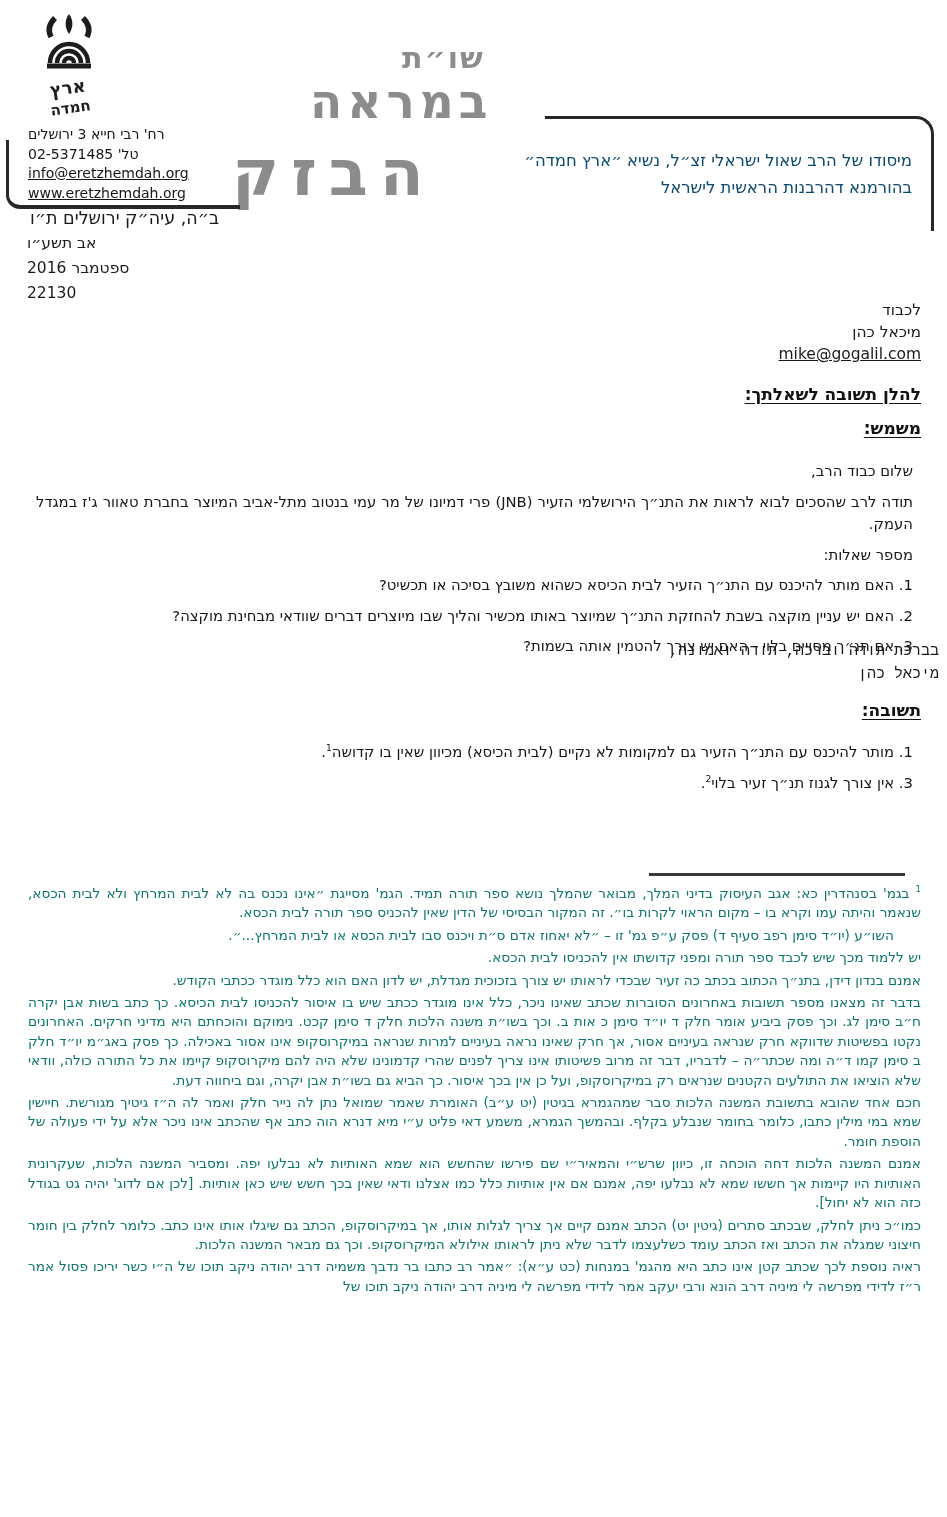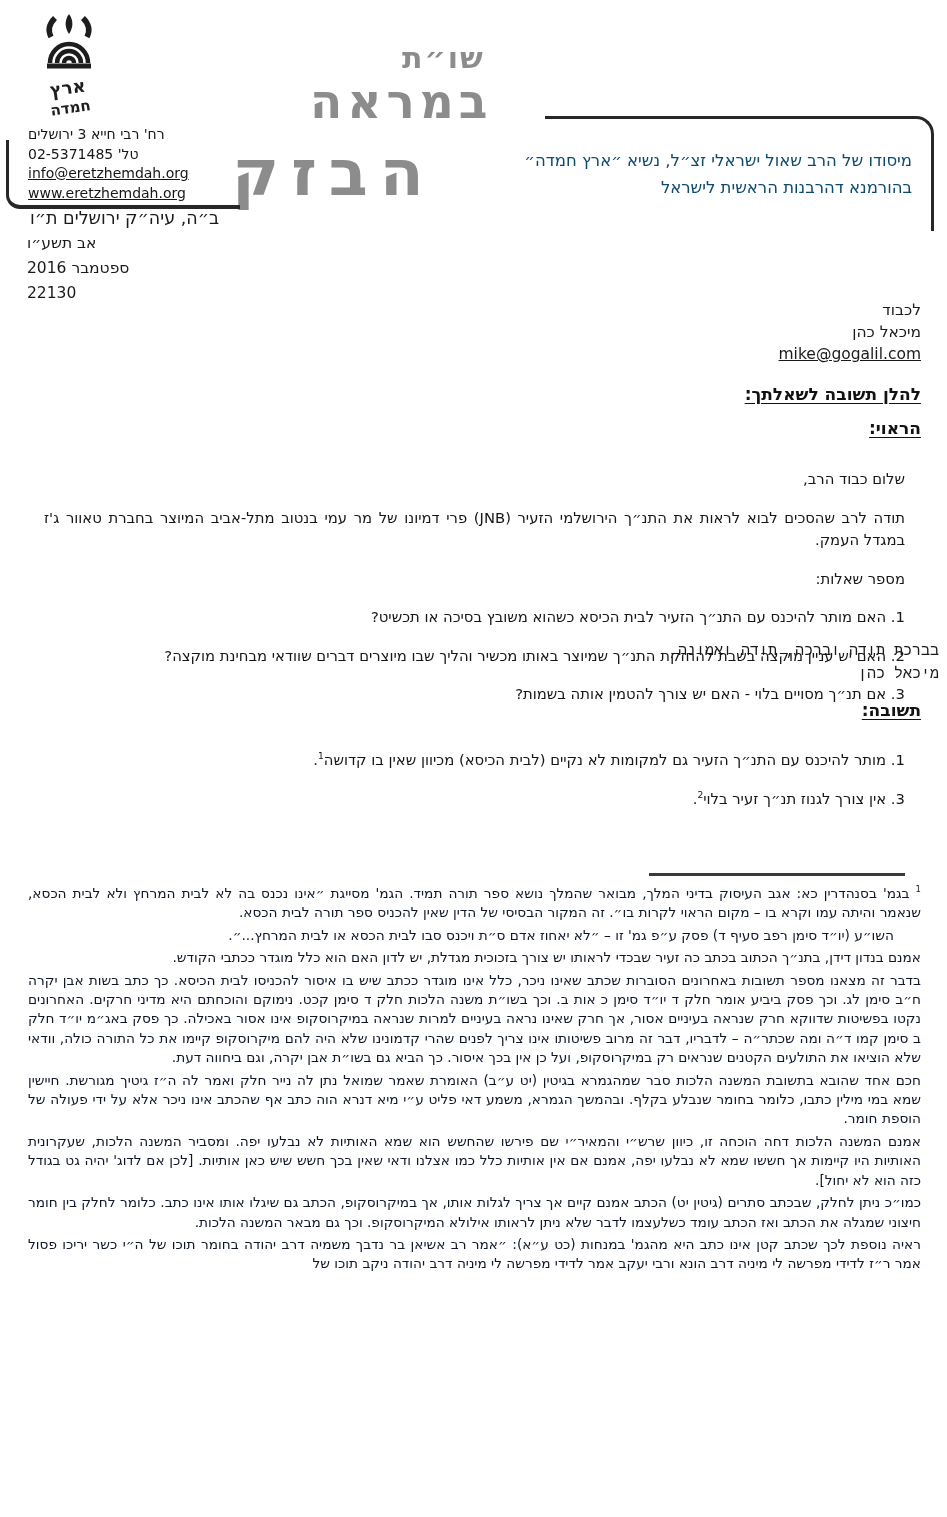--- a/index.html
+++ b/index.html
@@ -55,32 +55,32 @@
     position:absolute;right:26px;
     direction:rtl;font-weight:bold;font-size:17px;color:#121212;
     text-decoration:underline;text-underline-offset:3px;
   }
   .h-reply{top:384px;}
   .h-question{top:418px;}
   .h-answer{top:700px;margin-left:45px;}
   .q-block{position:absolute;left:28px;right:26px;top:452px;}
   .a-block{position:absolute;left:28px;right:26px;top:733px;}
   .q-block p,.a-block p{
-    margin:16px;direction:rtl;text-align:justify;
+    margin:8px;direction:rtl;text-align:justify;
     font-size:14.8px;line-height:22.5px;color:#161616;
   }
   .closing{
     position:absolute;right:8px;top:641px;
     direction:rtl;text-align:right;font-size:15px;line-height:22.5px;font-family:Liberation Mono, monospace;
   }
   .fn-rule{position:absolute;right:42px;top:873px;width:256px;height:2.5px;background:#3a3a3a;}
   .fn-block{position:absolute;left:28px;right:26px;top:884px;}
   .fn-block p.fn{
     margin:0 0 3px;direction:rtl;text-align:justify;
-    font-size:13.7px;line-height:19.4px;color:#0f172a;
+    font-size:13.7px;line-height:19.4px;color:#0f766e;
   }
   .fn-indent{text-indent:27px;}
   sup{font-size:62%;vertical-align:super;line-height:0;}
 </style>
 </head>
 <body>
 
 <div class="page">
 
   <svg class="logo" viewBox="0 0 90 112" xmlns="http://www.w3.org/2000/svg">
@@ -124,21 +124,21 @@
     <div>22130</div>
   </div>
 
   <div class="recipient">
     <div>לכבוד</div>
     <div>מיכאל כהן</div>
     <div><a href="#">mike@gogalil.com</a></div>
   </div>
 
   <div class="heading h-reply">להלן תשובה לשאלתך:</div>
-  <div class="heading h-question">הראוי:</div>
+  <div class="heading h-question">משמש:</div>
 
   <div class="q-block">
     <p>שלום כבוד הרב,</p>
     <p>תודה לרב שהסכים לבוא לראות את התנ״ך הירושלמי הזעיר (JNB) פרי דמיונו של מר עמי בנטוב מתל-אביב המיוצר בחברת טאוור ג'ז במגדל העמק.</p>
     <p>מספר שאלות:</p>
     <div>
         <p>1. האם מותר להיכנס עם התנ״ך הזעיר לבית הכיסא כשהוא משובץ בסיכה או תכשיט?</p>
         <p>2. האם יש עניין מוקצה בשבת להחזקת התנ״ך שמיוצר באותו מכשיר והליך שבו מיוצרים דברים שוודאי מבחינת מוקצה?</p>
         <p>3. אם תנ״ך מסויים בלוי - האם יש צורך להטמין אותה בשמות?</p>
       </div>
@@ -154,21 +154,22 @@
     <div>
         <p>1.  מותר להיכנס עם התנ״ך הזעיר גם למקומות לא נקיים (לבית הכיסא) מכיוון שאין בו קדושה<sup>1</sup>.</p>
         <p>3.  אין צורך לגנוז תנ״ך זעיר בלוי<sup>2</sup>.</p>
       </div>
   </div>
 
   <div class="fn-rule"></div>
   <div class="fn-block">
       <p class="fn"><sup>1</sup> בגמ' בסנהדרין כא: אגב העיסוק בדיני המלך, מבואר שהמלך נושא ספר תורה תמיד. הגמ' מסייגת ״אינו נכנס בה לא לבית המרחץ ולא לבית הכסא, שנאמר והיתה עמו וקרא בו – מקום הראוי לקרות בו״. זה המקור הבסיסי של הדין שאין להכניס ספר תורה לבית הכסא.</p>
       <p class="fn fn-indent">השו״ע (יו״ד סימן רפב סעיף ד) פסק ע״פ גמ' זו – ״לא יאחוז אדם ס״ת ויכנס סבו לבית הכסא או לבית המרחץ...״.</p>
+      <p class="fn">יש ללמוד מכך שיש לכבד ספר תורה ומפני קדושתו אין להכניסו לבית הכסא.</p>
       <p class="fn">אמנם בנדון דידן, בתנ״ך הכתוב בכתב כה זעיר שבכדי לראותו יש צורך בזכוכית מגדלת, יש לדון האם הוא כלל מוגדר ככתבי הקודש.</p>
       <p class="fn">בדבר זה מצאנו מספר תשובות באחרונים הסוברות שכתב שאינו ניכר, כלל אינו מוגדר ככתב שיש בו איסור להכניסו לבית הכיסא. כך כתב בשות אבן יקרה ח״ב סימן לג. וכך פסק ביביע אומר חלק ד יו״ד סימן כ אות ב. וכך בשו״ת משנה הלכות חלק ד סימן קכט. נימוקם והוכחתם היא מדיני חרקים. האחרונים נקטו בפשיטות שדווקא חרק שנראה בעיניים אסור, אך חרק שאינו נראה בעיניים למרות שנראה במיקרוסקופ אינו אסור באכילה. כך פסק באג״מ יו״ד חלק ב סימן קמו ד״ה ומה שכתר״ה – לדבריו, דבר זה מרוב פשיטותו אינו צריך לפנים שהרי קדמונינו שלא היה להם מיקרוסקופ קיימו את כל התורה כולה, וודאי שלא הוציאו את התולעים הקטנים שנראים רק במיקרוסקופ, ועל כן אין בכך איסור. כך הביא גם בשו״ת אבן יקרה, וגם ביחווה דעת.</p>
       <p class="fn">חכם אחד שהובא בתשובת המשנה הלכות סבר שמהגמרא בגיטין (יט ע״ב) האומרת שאמר שמואל נתן לה נייר חלק ואמר לה ה״ז גיטיך מגורשת. חיישין שמא במי מילין כתבו, כלומר בחומר שנבלע בקלף. ובהמשך הגמרא, משמע דאי פליט ע״י מיא דנרא הוה כתב אף שהכתב אינו ניכר אלא על ידי פעולה של הוספת חומר.</p>
       <p class="fn">אמנם המשנה הלכות דחה הוכחה זו, כיוון שרש״י והמאיר״י שם פירשו שהחשש הוא שמא האותיות לא נבלעו יפה. ומסביר המשנה הלכות, שעקרונית האותיות היו קיימות אך חששו שמא לא נבלעו יפה, אמנם אם אין אותיות כלל כמו אצלנו ודאי שאין בכך חשש שיש כאן אותיות. [לכן אם לדוג' יהיה גט בגודל כזה הוא לא יחול].</p>
       <p class="fn">כמו״כ ניתן לחלק, שבכתב סתרים (גיטין יט) הכתב אמנם קיים אך צריך לגלות אותו, אך במיקרוסקופ, הכתב גם שיגלו אותו אינו כתב. כלומר לחלק בין חומר חיצוני שמגלה את הכתב ואז הכתב עומד כשלעצמו לדבר שלא ניתן לראותו אילולא המיקרוסקופ. וכך גם מבאר המשנה הלכות.</p>
-      <p class="fn">ראיה נוספת לכך שכתב קטן אינו כתב היא מהגמ' במנחות (כט ע״א): ״אמר רב אשיאן בר נדבך משמיה דרב יהודה בחומר תוכו של ה״י כשר יריכו פסול אמר ר״ז לדידי מפרשה לי מיניה דרב הונא ורבי יעקב אמר לדידי מפרשה לי מיניה דרב יהודה ניקב תוכו של</p>
+      <p class="fn">ראיה נוספת לכך שכתב קטן אינו כתב היא מהגמ' במנחות (כט ע״א): ״אמר רב כתבו בר נדבך משמיה דרב יהודה ניקב תוכו של ה״י כשר יריכו פסול אמר ר״ז לדידי מפרשה לי מיניה דרב הונא ורבי יעקב אמר לדידי מפרשה לי מיניה דרב יהודה ניקב תוכו של</p>
     </div>
 
 </div>
 
 </body></html>

